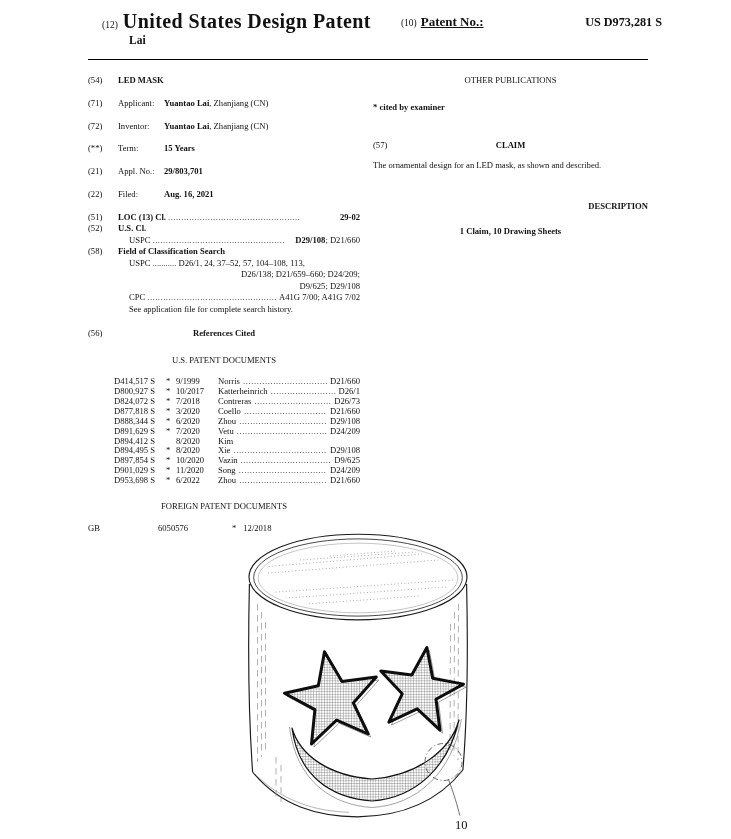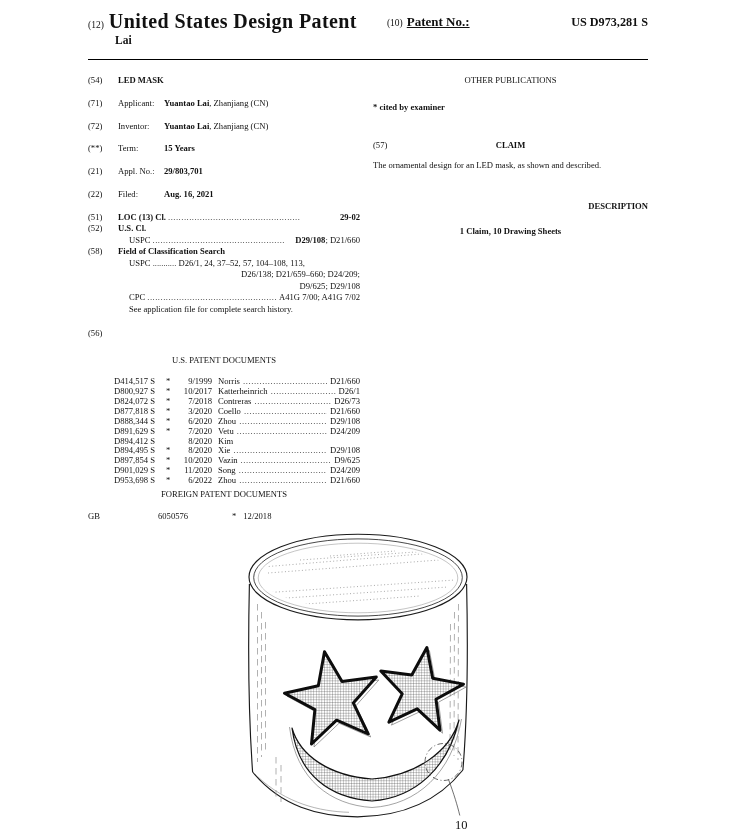--- a/index.html
+++ b/index.html
@@ -2,21 +2,21 @@
 <html><head>
 <meta charset="utf-8">
 <style>
   html,body{margin:0;padding:0;background:#fff;}
   body{width:731px;height:839px;position:relative;overflow:hidden;
        font-family:"Liberation Serif","DejaVu Serif",serif;color:#111;}
   .page{position:absolute;inset:0;background:#fff;}
   .b{font-weight:bold;}
 
   
-  .hdr{position:absolute;left:88px;top:10px;width:560px;display:flex;}
+  .hdr{position:absolute;left:102px;top:10px;width:560px;display:flex;}
   .hdr-left{width:300px;}
   .title-row{display:flex;align-items:baseline;}
   .code{font-size:9.5px;white-space:nowrap;}
   .h-title{font-size:20px;font-weight:bold;letter-spacing:.4px;margin-left:5px;white-space:nowrap;}
   .h-inventor{font-size:11.5px;font-weight:bold;margin:1px 0 0 27px;}
   .hdr-right{margin-left:auto;width:262px;padding-top:4px;}
   .h-row{display:flex;align-items:baseline;margin-bottom:4px;}
   .h-row .code{margin-right:4px;}
   .h-lbl{font-size:13px;font-weight:bold;text-decoration:underline;}
   .h-val{margin-left:auto;font-size:12.2px;font-weight:bold;white-space:nowrap;}
@@ -44,25 +44,25 @@
   .cls-line .txt[data-a="r"]{justify-content:flex-end;}
   .lead{flex:1;overflow:hidden;white-space:nowrap;letter-spacing:.5px;min-width:6px;margin:0 2px;}
 
   
   .refs-head{display:flex;margin-top:13px;}
   .refs-title{flex:1;text-align:center;font-weight:bold;padding-right:30px;}
   .docs-title{text-align:center;margin:16px 0 11px;}
   .us-row{display:flex;line-height:9.9px;padding-left:26px;white-space:nowrap;}
   .pno{width:52px;flex:none;}
   .pstar{width:10px;flex:none;}
-  .pdate{width:36px;flex:none;text-align:right;margin-right:6px;}
+  .pdate{width:36px;flex:none;text-align:left;margin-right:6px;}
   .pname{flex:none;}
   .plead{flex:1;overflow:hidden;white-space:nowrap;letter-spacing:.6px;margin:0 3px;min-width:2px;}
   .pcls{flex:none;}
-  .foreign-title{margin-top:3px;}
+  .foreign-title{margin-top:15px;}
   .foreign-row{display:flex;margin-top:6px;}
   .fcountry{width:70px;flex:none;}
   .fnumber{width:58px;flex:none;}
   .fstar{margin-left:16px;}
   .fdate{margin-left:7px;}
 
   
   .pub-title{text-align:center;padding-top:5px;}
   .pub{margin:8px 0 0;text-align:justify;line-height:11.8px;}
   .cited{margin-top:16px;font-weight:bold;}
@@ -201,20 +201,21 @@
           <div class="cls-line">
           <span class="num"></span>
           <span class="txt" data-a="i">
               <span>See application file for complete search history.</span>
             </span>
         </div>
         </div>
 
       <div class="refs-head">
         <span class="num">(56)</span>
+        <span class="refs-title">References Cited</span>
       </div>
       <div class="docs-title">U.S. PATENT DOCUMENTS</div>
 
       <div class="us-table">
 
       <div class="us-row">
           <span class="pno">D414,517 S</span>
           <span class="pstar">*</span>
           <span class="pdate">9/1999</span>
           <span class="pname">Norris</span>

